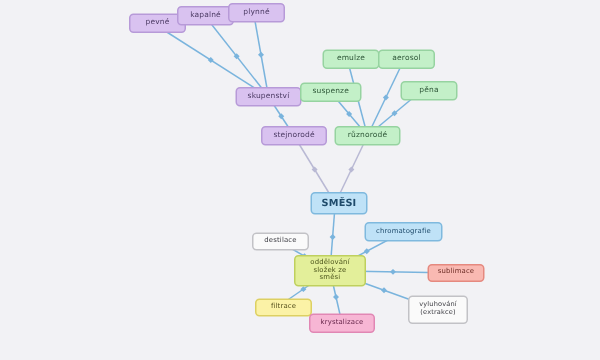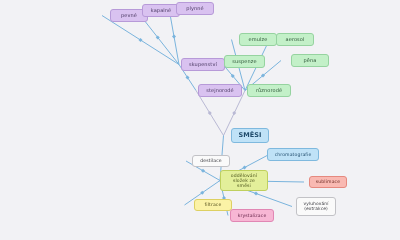--- a/index.html
+++ b/index.html
@@ -36,21 +36,20 @@
     border: 1px solid rgba(0,0,0,0.22);
     display: flex;
     align-items: center;
     justify-content: center;
     text-align: center;
     line-height: 1.12;
     white-space: pre-line;
     padding: 1px 18px;
     letter-spacing: 0.1px;
     z-index: 5;
-    margin-left: 24px;
   }
   .node-purple {
     background: #d9c2f0;
     border-color: #b79ad8;
     color: #4b3a63;
   }
   .node-green {
     background: #c3f0c8;
     border-color: #96d3a0;
     color: #2e5638;

